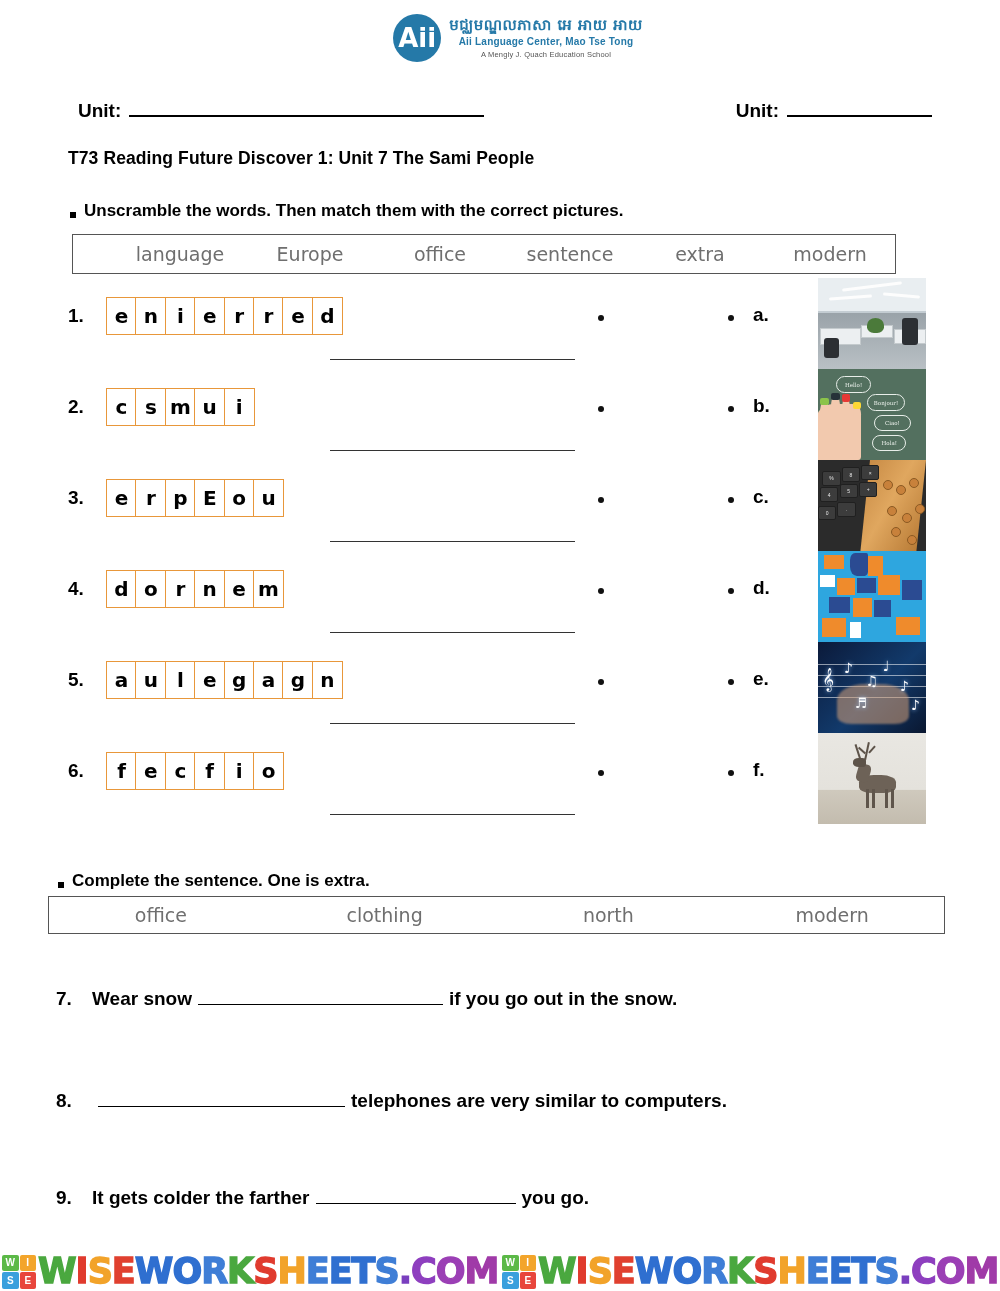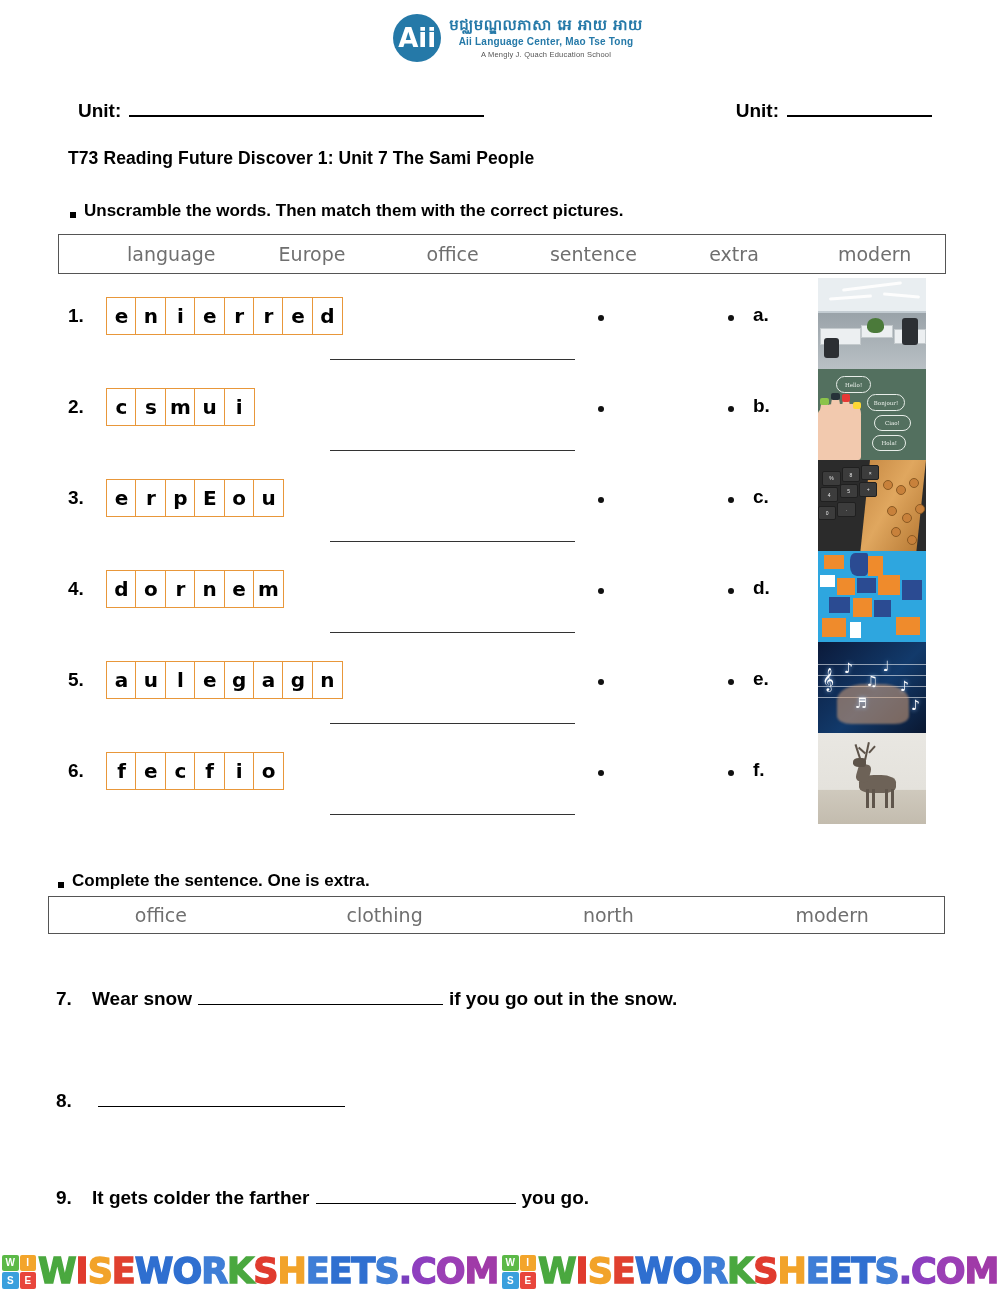--- a/index.html
+++ b/index.html
@@ -92,21 +92,21 @@
     box-sizing: border-box;
   }
   .wordbank span {
     flex: 1;
     text-align: center;
     font-size: 19px;
     color: #6f6f6f;
     font-family: "DejaVu Sans", sans-serif;
     font-weight: 400;
   }
-  #wordbank-1 { left: 58px; top: 234px; width: 888px; height: 40px; padding-left: 42px; }
+  #wordbank-1 { left: 72px; top: 234px; width: 824px; height: 40px; padding-left: 42px; }
   #wordbank-2 { left: 48px; top: 896px; width: 897px; height: 38px; }
 
   
   .scramble-area { position: absolute; left: 0; top: 275px; width: 1000px; }
   .scramble-row {
     position: relative;
     height: 91px;
   }
   .row-num {
     position: absolute; left: 68px; top: 30px;
@@ -526,20 +526,21 @@
   <span class="s-num">7.</span>
   <span>Wear snow</span>
   <span class="s-blank"></span>
   <span>if you go out in the snow.</span>
 </div>
 
 <div class="sentence" id="sentence-8">
   <span class="s-num">8.</span>
   <span></span>
   <span class="s-blank"></span>
+  <span>telephones are very similar to computers.</span>
 </div>
 
 <div class="sentence" id="sentence-9">
   <span class="s-num">9.</span>
   <span>It gets colder the farther</span>
   <span class="s-blank"></span>
   <span>you go.</span>
 </div>
 
 <div class="footer">

